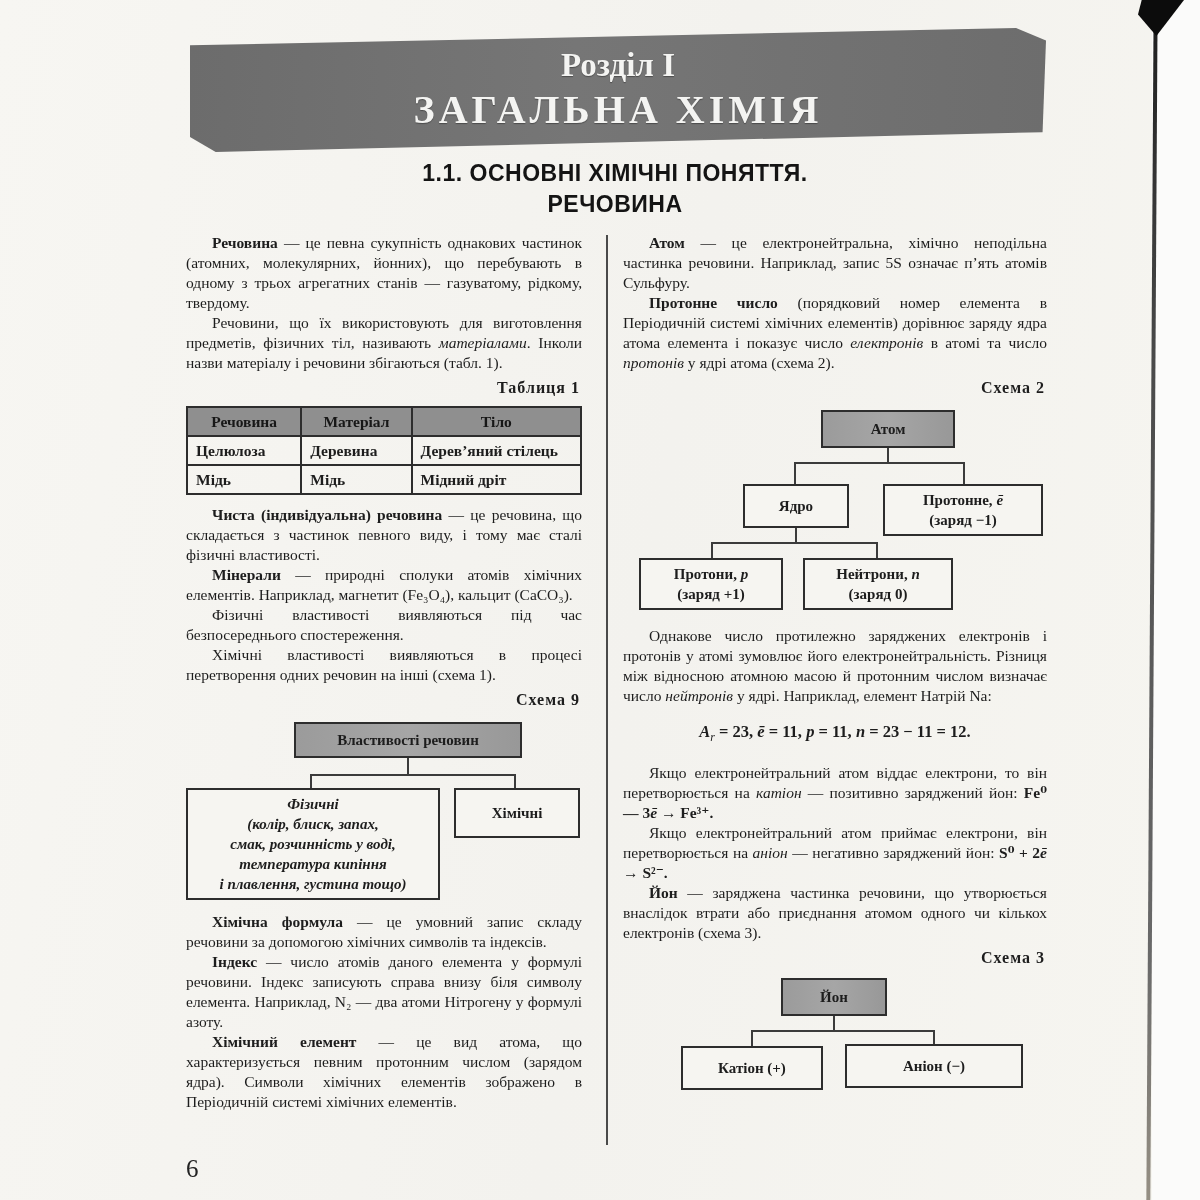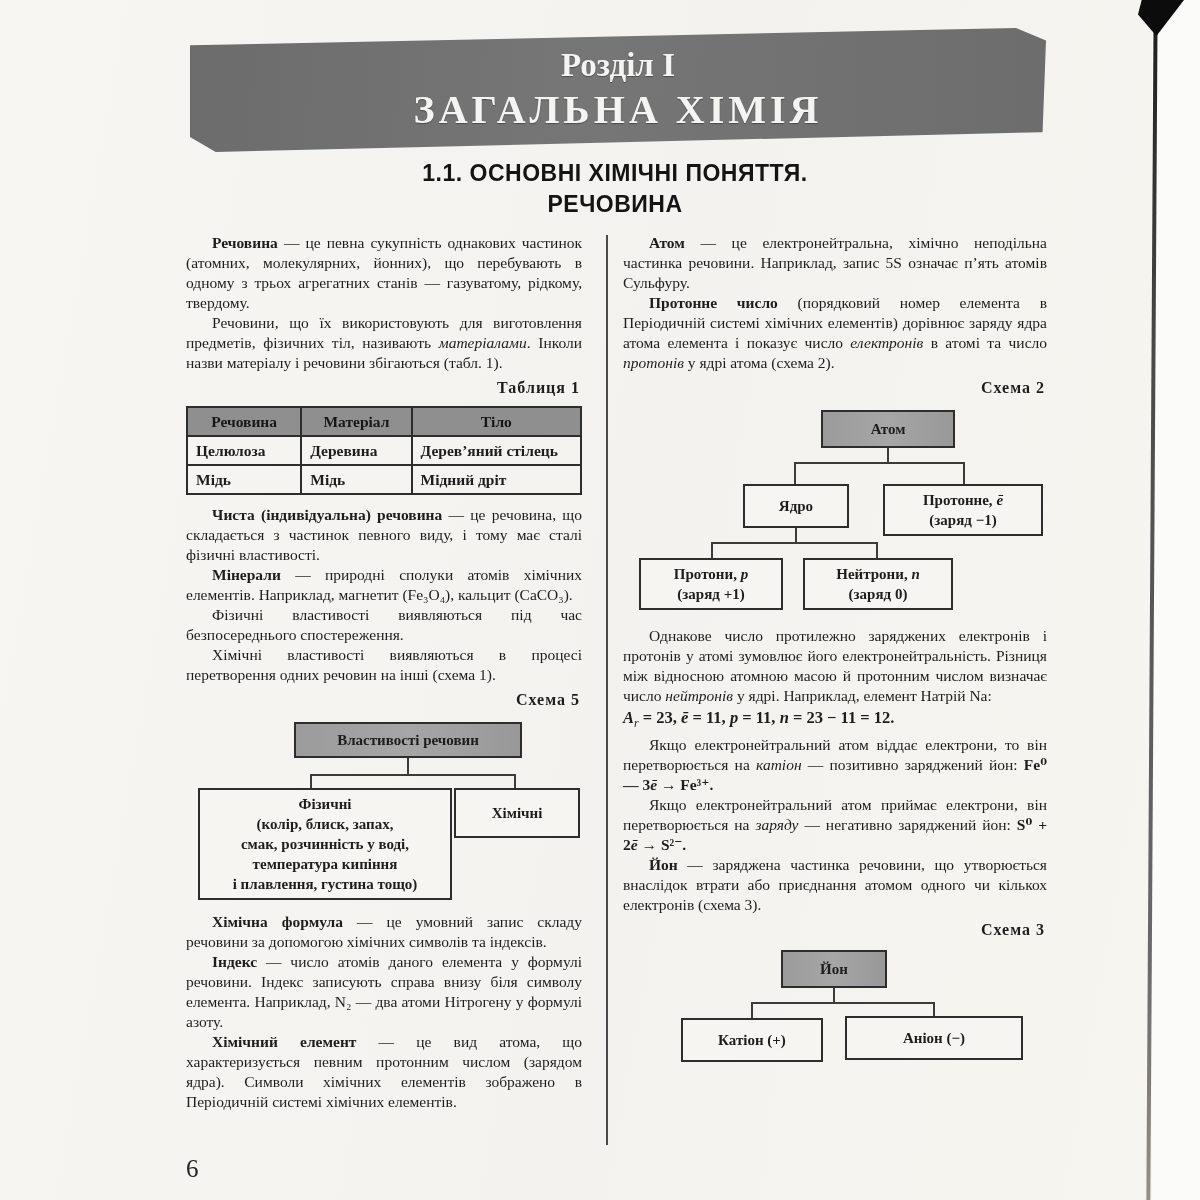--- a/index.html
+++ b/index.html
@@ -66,21 +66,21 @@
     padding:2px 4px;box-sizing:border-box;
   }
   .dg-root{background:linear-gradient(90deg,#9b9b9b,#a6a6a6 50%,#989898);}
   .dg-line{position:absolute;background:#3b3b3b;}
   
   .d1-root{left:108px;top:4px;width:228px;height:36px;}
   .d1-stub{left:221px;top:40px;width:2px;height:16px;}
   .d1-h{left:124px;top:56px;width:206px;height:2px;}
   .d1-sl{left:124px;top:58px;width:2px;height:12px;}
   .d1-sr{left:328px;top:58px;width:2px;height:12px;}
-  .d1-left{left:12px;top:70px;width:254px;height:112px;}
+  .d1-left{left:0;top:70px;width:254px;height:112px;font-style:italic;}
   .d1-right{left:268px;top:70px;width:126px;height:50px;}
   
   .d2-root{left:198px;top:4px;width:134px;height:38px;}
   .d2-stub{left:264px;top:42px;width:2px;height:14px;}
   .d2-h{left:171px;top:56px;width:171px;height:2px;}
   .d2-sl{left:171px;top:58px;width:2px;height:20px;}
   .d2-sr{left:340px;top:58px;width:2px;height:20px;}
   .d2-nucleus{left:120px;top:78px;width:106px;height:44px;}
   .d2-electrons{left:260px;top:78px;width:160px;height:52px;}
   .d2-stub2{left:172px;top:122px;width:2px;height:14px;}
@@ -90,21 +90,21 @@
   .d2-protons{left:16px;top:152px;width:144px;height:52px;}
   .d2-neutrons{left:180px;top:152px;width:150px;height:52px;}
   
   .d3-root{left:158px;top:2px;width:106px;height:38px;}
   .d3-stub{left:210px;top:40px;width:2px;height:14px;}
   .d3-h{left:128px;top:54px;width:184px;height:2px;}
   .d3-sl{left:128px;top:56px;width:2px;height:14px;}
   .d3-sr{left:310px;top:56px;width:2px;height:14px;}
   .d3-cation{left:58px;top:70px;width:142px;height:44px;}
   .d3-anion{left:222px;top:68px;width:178px;height:44px;}
-  .formula{font-size:16.5px;margin:2px 0;text-indent:0;}
+  .formula{text-align:center;font-size:16.5px;margin:16px 0;text-indent:0;}
   .page-number{position:absolute;left:186px;top:1155px;font-size:25px;color:#222;}
 </style>
 </head>
 <body>
 
 <div class="photo">
   <div class="page">
 
     <div class="banner">
       <div class="banner-chapter">Розділ I</div>
@@ -144,21 +144,21 @@
             <td>Мідний дріт</td>
           </tr>
         </tbody>
       </table>
 
       <p class="para"><span class="sg-b">Чиста (індивідуальна) речовина</span><span> — це речовина, що складається з частинок певного виду, і тому має сталі фізичні властивості.</span></p>
       <p class="para"><span class="sg-b">Мінерали</span><span> — природні сполуки атомів хімічних елементів. Наприклад, магнетит (Fe₃O₄), кальцит (CaCO₃).</span></p>
       <p class="para"><span>Фізичні властивості виявляються під час безпосереднього спостереження.</span></p>
       <p class="para"><span>Хімічні властивості виявляються в процесі перетворення одних речовин на інші (схема 1).</span></p>
 
-      <div class="block-label">Схема 5</div>
+      <div class="block-label">Схема 9</div>
 
       <div class="diagram d1">
         <div class="dg-line d1-stub"></div>
         <div class="dg-line d1-h"></div>
         <div class="dg-line d1-sl"></div>
         <div class="dg-line d1-sr"></div>
         <div class="dg-box dg-root d1-root">Властивості речовин</div>
         <div class="dg-box d1-left">
           <div>Фізичні</div>
           <div>(колір, блиск, запах,</div>
@@ -201,21 +201,21 @@
         </div>
         <div class="dg-box d2-neutrons">
           <div><span>Нейтрони, </span><span class="sg-i">n</span></div>
           <div>(заряд 0)</div>
         </div>
       </div>
 
       <p class="para"><span>Однакове число протилежно заряджених електронів і протонів у атомі зумовлює його електронейтральність. Різниця між відносною атомною масою й протонним числом визначає число </span><span class="sg-i">нейтронів</span><span> у ядрі. Наприклад, елемент Натрій Na:</span></p>
       <div class="formula"><span class="sg-b sg-i">A</span><span class="sg-i sg-sub">r</span><span class="sg-b"> = 23,  </span><span class="sg-b sg-i">ē</span><span class="sg-b"> = 11,  </span><span class="sg-b sg-i">p</span><span class="sg-b"> = 11,  </span><span class="sg-b sg-i">n</span><span class="sg-b"> = 23 − 11 = 12.</span></div>
       <p class="para"><span>Якщо електронейтральний атом віддає електрони, то він перетворюється на </span><span class="sg-i">катіон</span><span> — позитивно заряджений йон: </span><span class="sg-b">Fe⁰ — 3</span><span class="sg-b sg-i">ē</span><span class="sg-b"> → Fe³⁺.</span></p>
-      <p class="para"><span>Якщо електронейтральний атом приймає електрони, він перетворюється на </span><span class="sg-i">заряду</span><span> — негативно заряджений йон: </span><span class="sg-b">S⁰ + 2</span><span class="sg-b sg-i">ē</span><span class="sg-b"> → S²⁻.</span></p>
+      <p class="para"><span>Якщо електронейтральний атом приймає електрони, він перетворюється на </span><span class="sg-i">аніон</span><span> — негативно заряджений йон: </span><span class="sg-b">S⁰ + 2</span><span class="sg-b sg-i">ē</span><span class="sg-b"> → S²⁻.</span></p>
       <p class="para"><span class="sg-b">Йон</span><span> — заряджена частинка речовини, що утворюється внаслідок втрати або приєднання атомом одного чи кількох електронів (схема 3).</span></p>
 
       <div class="block-label">Схема 3</div>
 
       <div class="diagram d3">
         <div class="dg-line d3-stub"></div>
         <div class="dg-line d3-h"></div>
         <div class="dg-line d3-sl"></div>
         <div class="dg-line d3-sr"></div>
         <div class="dg-box dg-root d3-root">Йон</div>

